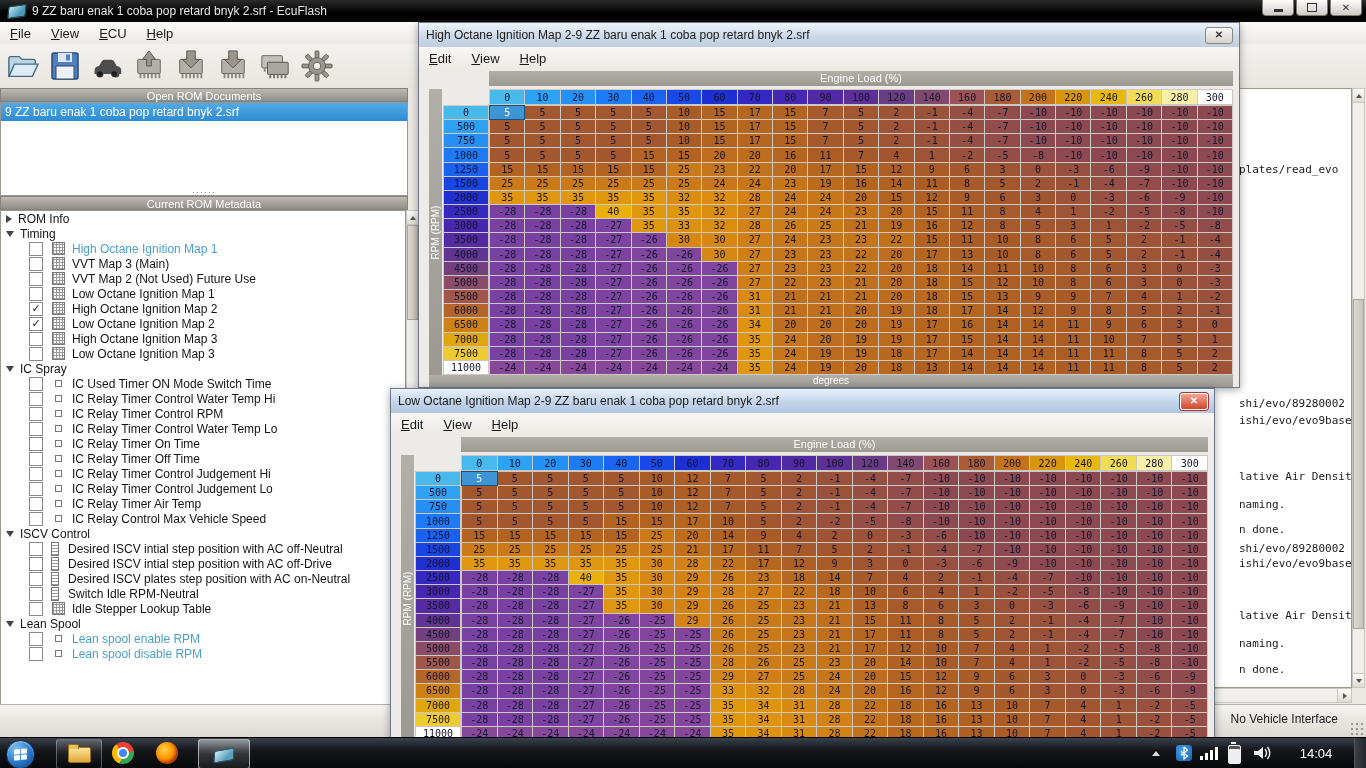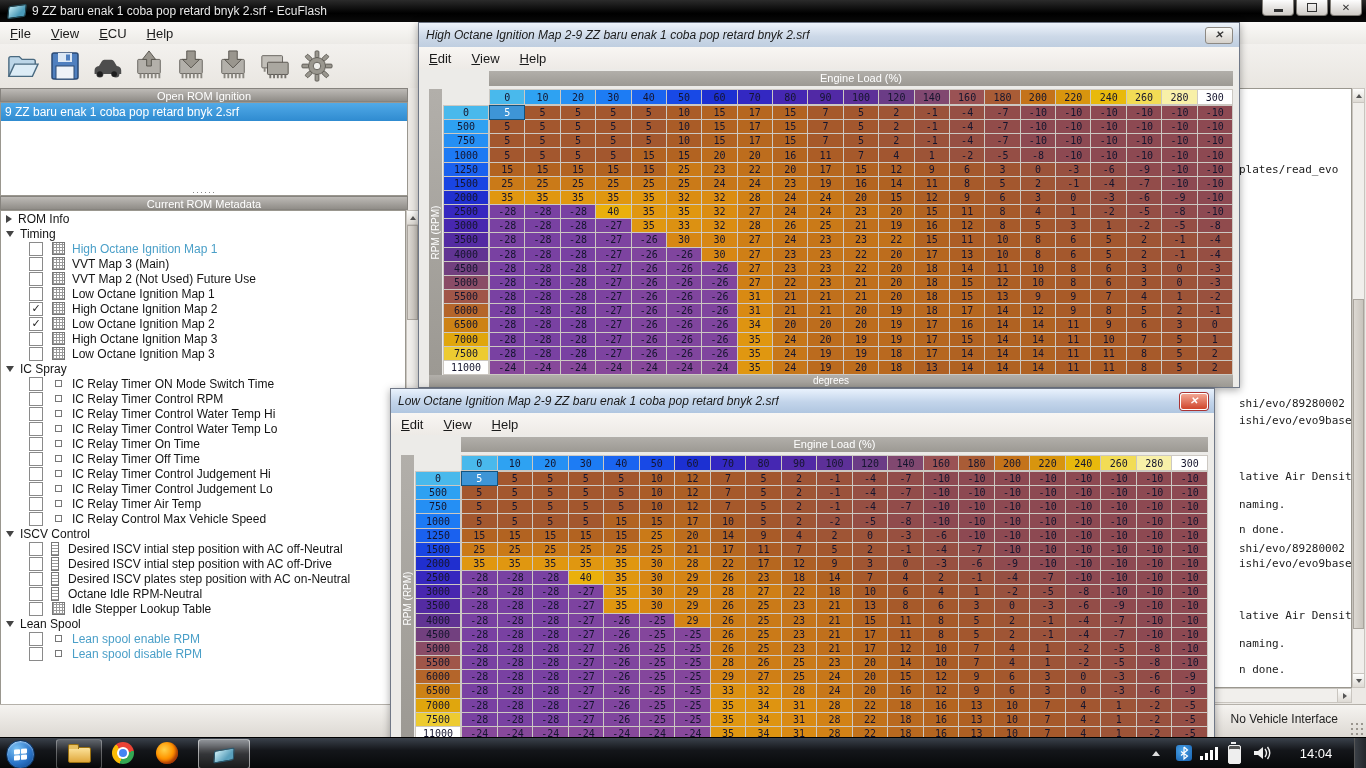--- a/index.html
+++ b/index.html
@@ -59,21 +59,21 @@
   .hsb{position:absolute;left:420px;top:688px;width:932px;height:15px;background:#f1efec;border:1px solid #c9c5bf;box-sizing:border-box;}
   .statusbar{position:absolute;left:0;top:704px;width:1366px;height:33px;background:linear-gradient(#f5f3f0,#dcd8d2);
     border-top:1px solid #b5b1aa;font-size:12px;color:#222;}
   .statustext{position:absolute;right:28px;top:7px;}
   .grip{position:absolute;right:2px;bottom:2px;width:14px;height:14px;
     background-image:radial-gradient(circle at 2px 2px,#9a958e 1px,transparent 1.5px);background-size:5px 5px;}
   
   .mapwin{position:absolute;background:#ecebe8;border:1px solid #707887;box-shadow:0 2px 8px rgba(0,0,0,.35);box-sizing:border-box;}
   .mw-title{position:absolute;left:0;top:0;right:0;height:24px;
     background:linear-gradient(#eef4fb,#cdd9e8 55%,#bfcee0);border-bottom:1px solid #9aa8ba;
-    font-size:12px;color:#1a1a1a;display:flex;align-items:center;font-style:italic;}
+    font-size:12px;color:#1a1a1a;display:flex;align-items:center;}
   .mapwin.active .mw-title{background:linear-gradient(#e9f2fd,#c2d4ea 55%,#b0c6e0);}
   .mw-ttext{margin-left:7px;white-space:nowrap;overflow:hidden;}
   .mw-close{position:absolute;right:6px;top:4px;width:26px;height:15px;border-radius:3px;
     background:linear-gradient(#fafaf8,#d5d1cb);border:1px solid #8d8983;color:#333;
     font-size:10px;line-height:14px;text-align:center;font-weight:bold;}
   .mapwin.active .mw-close{background:linear-gradient(#f2a693,#d0452c);border:1px solid #fff;color:#fff;
     box-shadow:0 0 0 1px #a33;}
   .mw-menu{position:absolute;left:0;top:24px;right:0;height:22px;background:linear-gradient(#f8f6f3,#edeae6);
     border-bottom:1px solid #ddd9d3;display:flex;align-items:center;font-size:13px;color:#1a1a1a;}
   .mw-body{position:absolute;left:0;top:46px;right:0;bottom:0;background:#ecebe8;}
@@ -175,21 +175,21 @@
             <rect x="15" y="26" width="4" height="7" rx="1" transform="rotate(45 17 17)"></rect>
             <rect x="1" y="15" width="7" height="4" rx="1" transform="rotate(45 17 17)"></rect>
             <rect x="26" y="15" width="7" height="4" rx="1" transform="rotate(45 17 17)"></rect>
             <circle cx="17" cy="17" r="9"></circle>
           </g>
           <circle cx="17" cy="17" r="4" fill="#f0efec" stroke="#5f5c55"></circle>
         </svg>
       </div>
     </div>
 
-  <div class="panelhdr" style="top:88px;">Open ROM Ignition</div>
+  <div class="panelhdr" style="top:88px;">Open ROM Documents</div>
   <div class="romlist" id="rom-list">
       <div class="romrow sel">9 ZZ baru enak 1 coba pop retard bnyk 2.srf</div>
     </div>
   <div class="splitter"></div>
   <div class="panelhdr" style="top:196px;">Current ROM Metadata</div>
   <div class="tree" id="meta-tree">
       <div class="trow">
         <span class="exp closed"></span>
         <span class="tlabel">ROM Info</span>
       </div>
@@ -237,35 +237,35 @@
         <span class="ticon table"></span>
         <span class="tlabel">Low Octane Ignition Map 3</span>
       </div>
       <div class="trow">
         <span class="exp open"></span>
         <span class="tlabel">IC Spray</span>
       </div>
       <div class="trow">
         <span class="cb"></span>
         <span class="ticon scalar"></span>
-        <span class="tlabel">IC Relay Timer ON Mode Switch Time</span>
+        <span class="tlabel">IC Used Timer ON Mode Switch Time</span>
+      </div>
+      <div class="trow">
+        <span class="cb"></span>
+        <span class="ticon scalar"></span>
+        <span class="tlabel">IC Relay Timer Control Water Temp Hi</span>
       </div>
       <div class="trow">
         <span class="cb"></span>
         <span class="ticon scalar"></span>
         <span class="tlabel">IC Relay Timer Control RPM</span>
       </div>
       <div class="trow">
         <span class="cb"></span>
         <span class="ticon scalar"></span>
-        <span class="tlabel">IC Relay Timer Control Water Temp Hi</span>
-      </div>
-      <div class="trow">
-        <span class="cb"></span>
-        <span class="ticon scalar"></span>
         <span class="tlabel">IC Relay Timer Control Water Temp Lo</span>
       </div>
       <div class="trow">
         <span class="cb"></span>
         <span class="ticon scalar"></span>
         <span class="tlabel">IC Relay Timer On Time</span>
       </div>
       <div class="trow">
         <span class="cb"></span>
         <span class="ticon scalar"></span>
@@ -306,21 +306,21 @@
         <span class="tlabel">Desired ISCV intial step position with AC off-Drive</span>
       </div>
       <div class="trow">
         <span class="cb"></span>
         <span class="ticon column"></span>
         <span class="tlabel">Desired ISCV plates step position with AC on-Neutral</span>
       </div>
       <div class="trow">
         <span class="cb"></span>
         <span class="ticon column"></span>
-        <span class="tlabel">Octane Idle RPM-Neutral</span>
+        <span class="tlabel">Switch Idle RPM-Neutral</span>
       </div>
       <div class="trow">
         <span class="cb"></span>
         <span class="ticon table"></span>
         <span class="tlabel">Idle Stepper Lookup Table</span>
       </div>
       <div class="trow">
         <span class="exp open"></span>
         <span class="tlabel">Lean Spool</span>
       </div>

